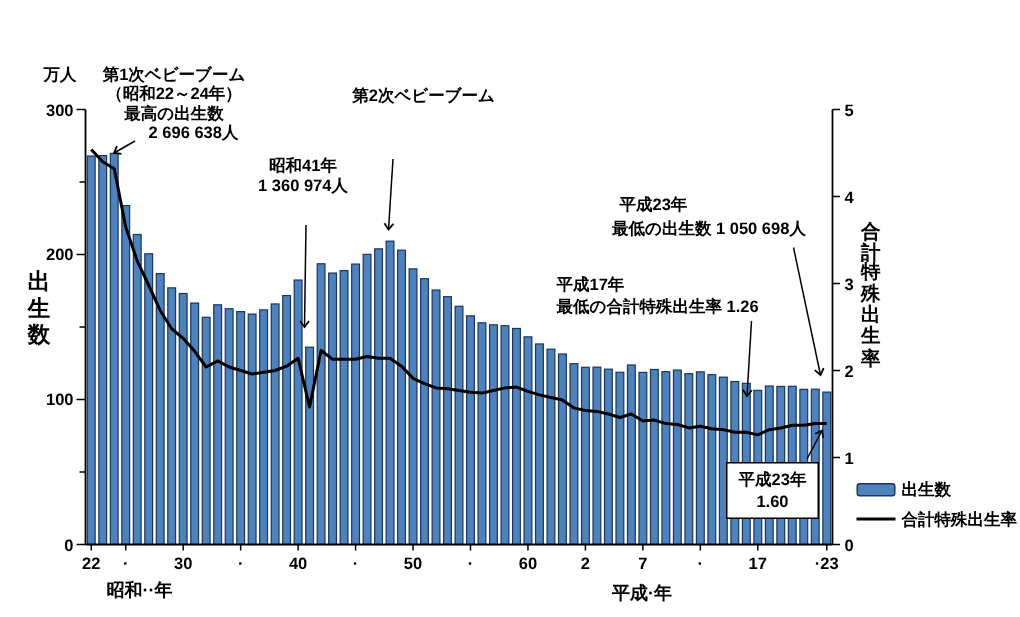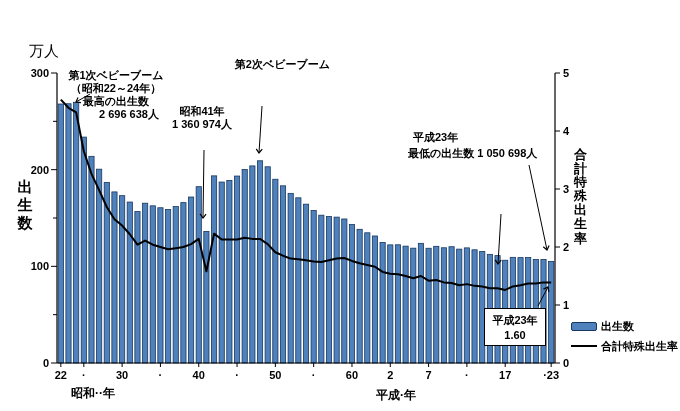--- a/index.html
+++ b/index.html
@@ -3,34 +3,34 @@
 <meta charset="utf-8">
 <style>
   html,body{margin:0;padding:0;background:#fff;}
   #stage{position:relative;width:680px;height:411px;background:#fff;overflow:hidden;
          font-family:"Liberation Sans","DejaVu Sans",sans-serif;color:#000;}
   #chart,#overlay{position:absolute;left:0;top:0;}
   #overlay{pointer-events:none;z-index:5;}
   #chart text{font-family:"Liberation Sans","DejaVu Sans",sans-serif;font-weight:bold;font-size:11px;fill:#000;}
   .ann{position:absolute;z-index:3;font-size:11px;font-weight:bold;line-height:13px;white-space:nowrap;}
   .ann.center{text-align:center;}
-  #ann1{left:54px;top:44px;width:124px;margin-top:25px;}
+  #ann1{left:54px;top:44px;width:124px;}
   #ann1 .shift-r{position:relative;left:13px;}
   #ann2{left:150px;top:105px;width:104px;}
   #ann3{left:206px;top:58px;width:124px;text-align:right;}
   #ann4{left:408px;top:129px;line-height:16px;}
   #ann4 .indent{padding-left:5px;}
   #ann5{left:371px;top:183px;line-height:15px;}
-  #unit-label{position:absolute;left:29px;top:42px;font-size:15px;font-weight:normal;z-index:3;}
+  #unit-label{position:absolute;left:29px;top:42px;font-size:11px;font-weight:bold;z-index:3;}
   .v-title{position:absolute;z-index:3;font-weight:bold;writing-mode:vertical-rl;text-orientation:upright;}
   #left-axis-title{left:15px;top:167px;font-size:15px;letter-spacing:18px;}
   #right-axis-title{left:571px;top:136px;font-size:13px;letter-spacing:14px;}
   .era-label{position:absolute;z-index:3;font-size:12px;font-weight:bold;}
   #era-showa{left:30px;top:385px;padding-left:41px;}
-  #era-heisei{left:376px;top:387px;}
+  #era-heisei{left:408px;top:387px;}
   #legend{position:absolute;left:571px;top:319px;z-index:3;}
   .legend-row{display:flex;align-items:center;height:14px;margin-bottom:6px;}
   .legend-row .lbl{font-size:11px;font-weight:bold;margin-left:4px;white-space:nowrap;}
   #legend-bar-swatch{width:24px;height:7px;background:#4f81bd;border:1px solid #17375e;border-radius:2px;}
   #legend-line-swatch{width:26px;height:0;border-top:2.5px solid #000;}
   #callout{position:absolute;left:484px;top:308px;width:62px;height:38px;background:#fff;
            border:1.2px solid #000;z-index:4;text-align:center;font-size:11px;font-weight:bold;
            line-height:15px;padding-top:4px;box-sizing:border-box;}
 </style>
 </head>
@@ -180,20 +180,24 @@
 
   <div id="ann3" class="ann center">
     <div>第2次ベビーブーム</div>
   </div>
 
   <div id="ann4" class="ann">
     <div class="indent">平成23年</div>
     <div>最低の出生数 1 050 698人</div>
   </div>
 
+  <div id="ann5" class="ann">
+    <div>平成17年</div>
+    <div>最低の合計特殊出生率 1.26</div>
+  </div>
 
   <div id="era-showa" class="era-label">昭和··年</div>
   <div id="era-heisei" class="era-label">平成·年</div>
 
   <div id="callout">
     <div>平成23年</div>
     <div>1.60</div>
   </div>
 
   <div id="legend">

